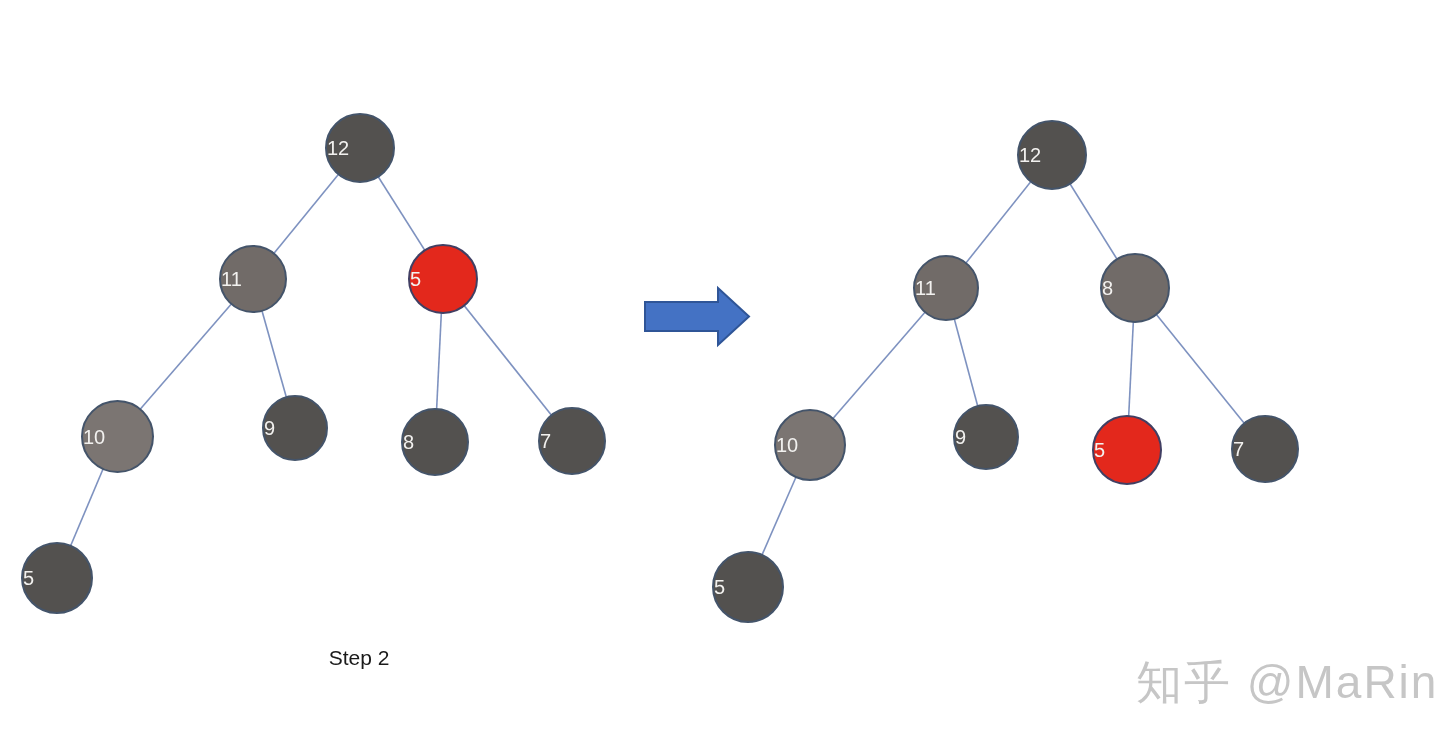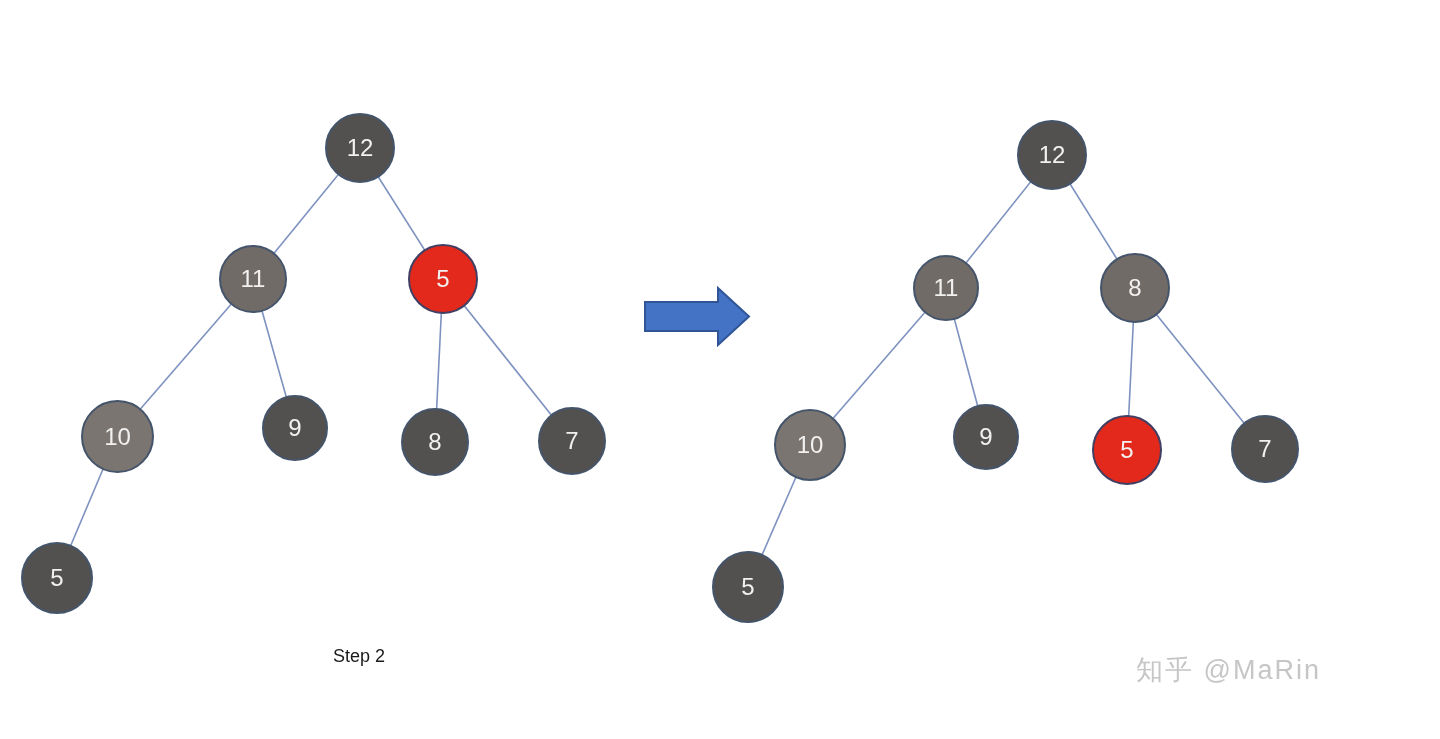--- a/index.html
+++ b/index.html
@@ -26,40 +26,40 @@
     stroke: var(--arrow-outline, #2f5597);
     stroke-width: 2;
   }
   .node {
     position: absolute;
     box-sizing: border-box;
     border-radius: 50%;
     border: 2px solid var(--node-border, #44546a);
     display: flex;
     align-items: center;
-    justify-content: center;
+    justify-content: flex-start;
     color: var(--node-text, #f2f1ef);
-    font-size: 24px;
+    font-size: 20px;
     line-height: 1;
     user-select: none;
   }
   .tone-dark   { background: var(--node-dark, #53514f); }
   .tone-medium { background: var(--node-medium, #716b68); }
   .tone-light  { background: var(--node-light, #7b7572); }
   .tone-red    { background: var(--node-red, #e3281c); border-color: var(--red-node-border, #413f63); }
   .step-label {
     position: absolute;
     width: 160px;
     text-align: center;
-    font-size: 18px;
+    font-size: 21px;
     color: var(--step-text, #1a1a1a);
   }
   .watermark {
     position: absolute;
-    font-size: 27px;
+    font-size: 46px;
     letter-spacing: 2px;
     color: var(--watermark-text, #c6c6c6);
     white-space: nowrap;
   }
 </style>
 </head>
 <body>
 
 <div class="stage">
 

